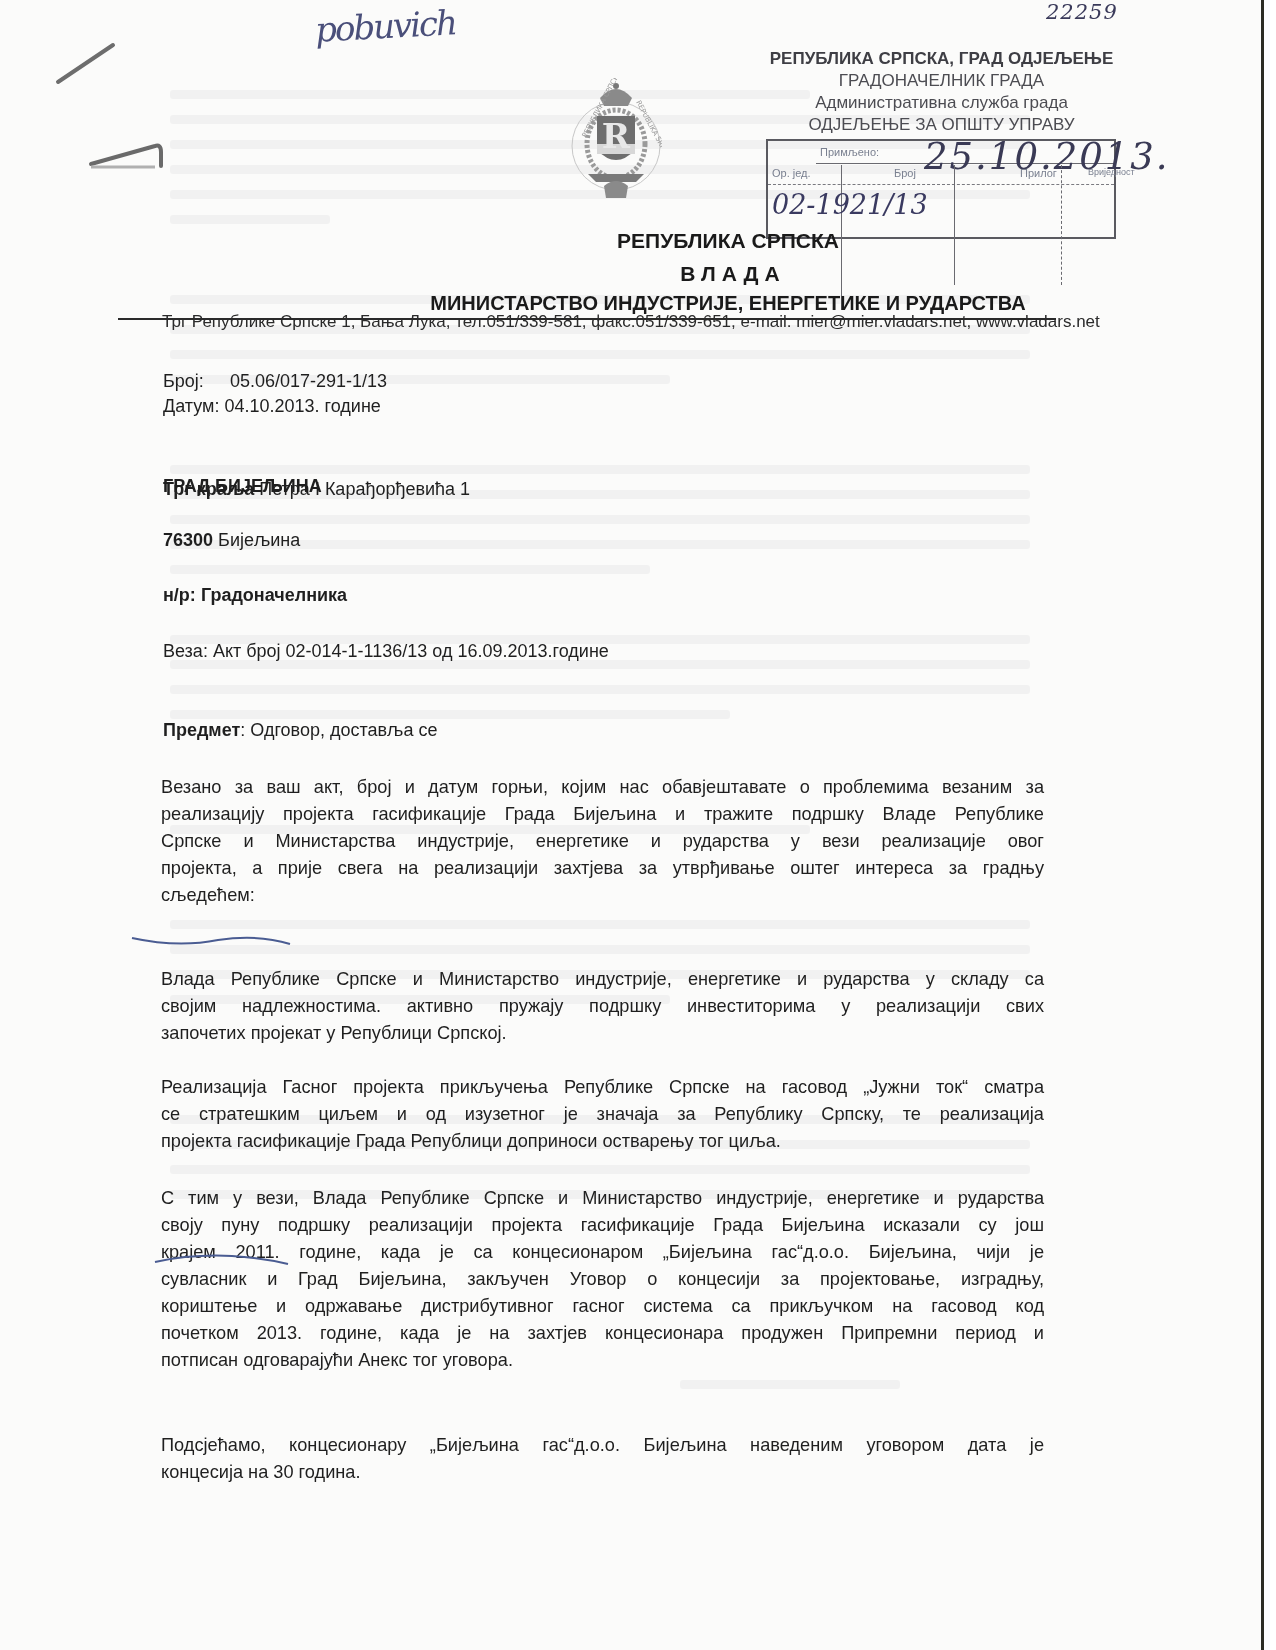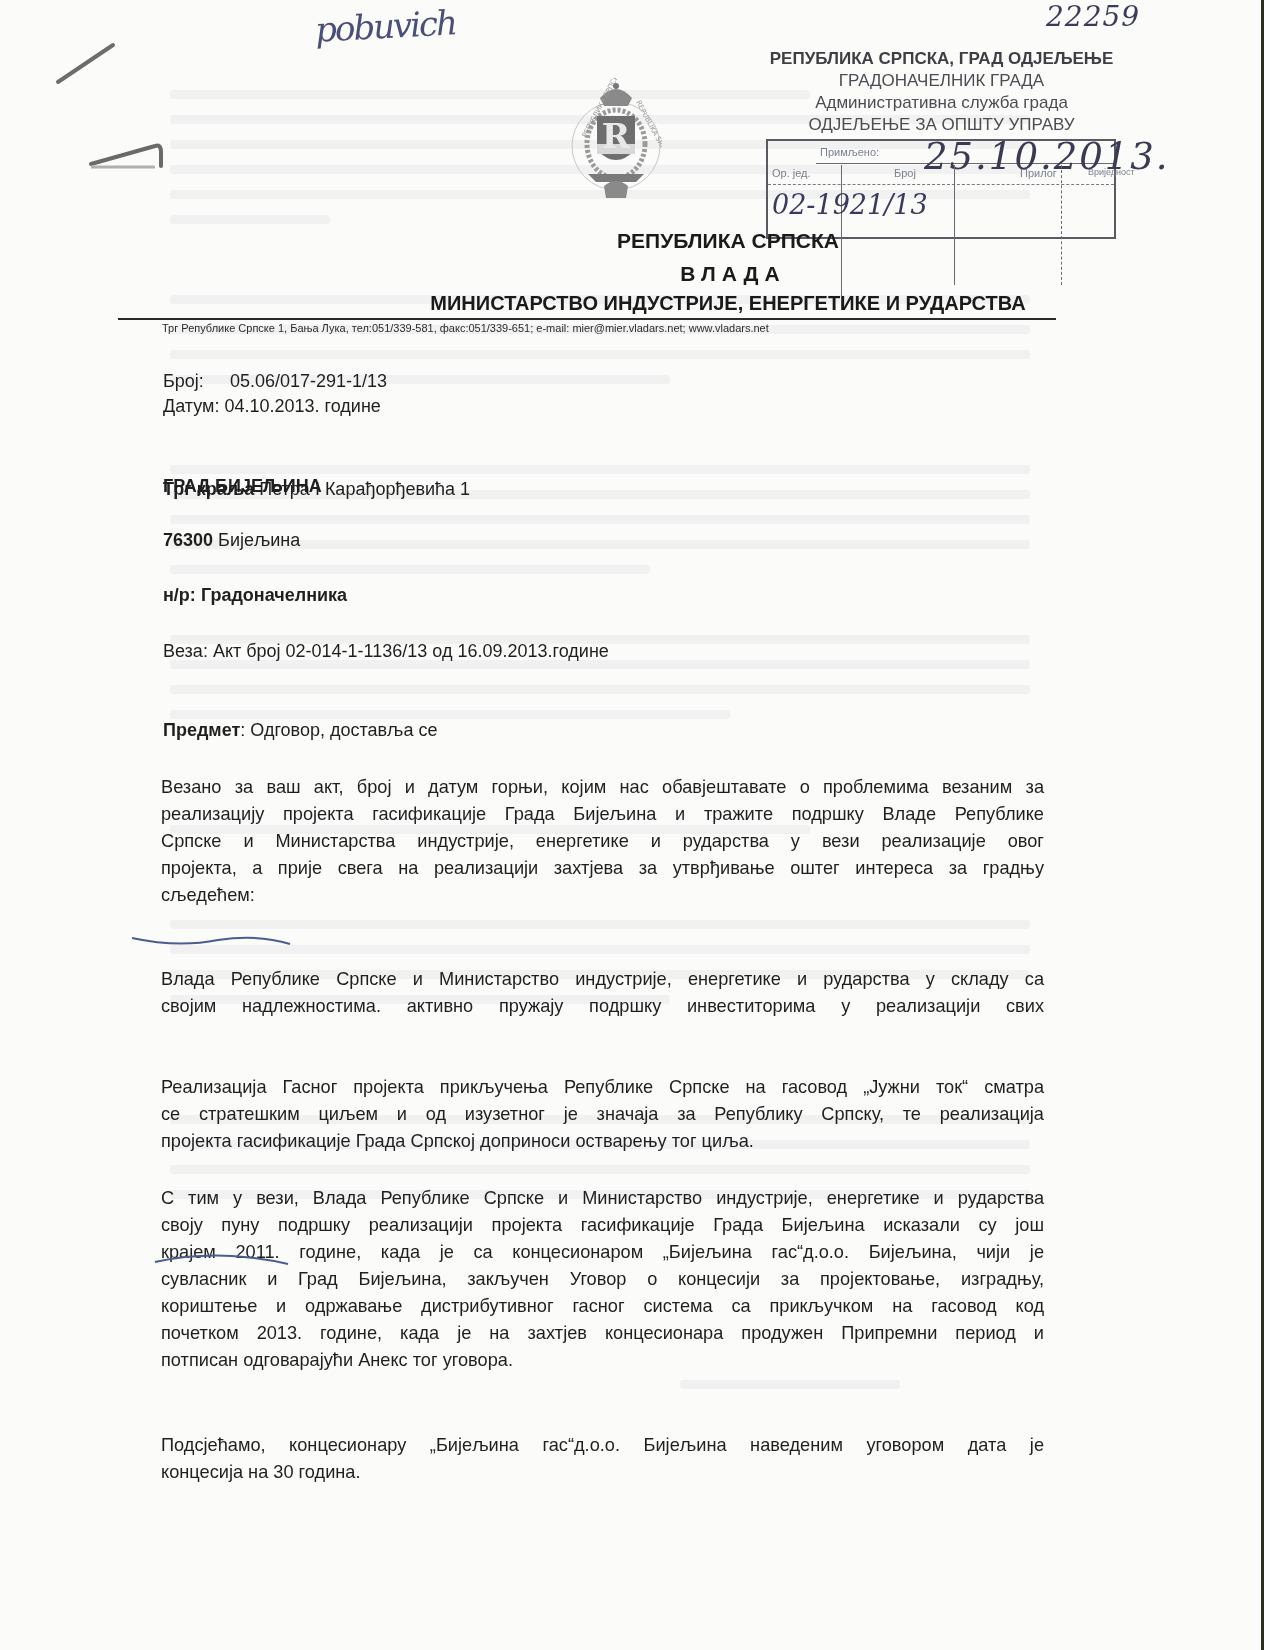--- a/index.html
+++ b/index.html
@@ -16,21 +16,21 @@
   .page-strip {
     position: absolute; left: 1264px; top: 0; width: 12px; height: 1650px;
     background: #ffffff;
   }
   .ghost-lines { position: absolute; left: 160px; top: 70px; width: 900px; height: 1400px; pointer-events: none; }
   .ghost-line { position: absolute; height: 9px; background: rgba(120,120,130,0.07); border-radius: 3px; }
 
   
   .hand-number {
     position: absolute; left: 1046px; top: 0px;
-    font-family: "DejaVu Serif", serif; font-style: italic; font-size: 28px;
+    font-family: "DejaVu Serif", serif; font-style: italic; font-size: 21px;
     color: #3a3a5a; letter-spacing: 1px;
   }
   .hand-note {
     position: absolute; left: 315px; top: 6px;
     font-family: "DejaVu Serif", serif; font-style: italic; font-size: 34px;
     color: #4a4f7a; letter-spacing: -2px; transform: rotate(-3deg);
   }
   .staple { position: absolute; }
 
   
@@ -61,21 +61,21 @@
 
   
   .emblem { position: absolute; left: 570px; top: 78px; width: 92px; height: 132px; }
 
   
   .lh { position: absolute; left: 0; width: 1276px; text-align: center; font-weight: bold; color: #1a1a1a; }
   .lh-1 { top: 229px; font-size: 21px; left: 90px; }
   .lh-2 { top: 262px; font-size: 21px; letter-spacing: 6px; left: 95px; }
   .lh-3 { top: 292px; font-size: 20px; left: 90px; }
   .lh-rule { position: absolute; left: 118px; top: 318px; width: 938px; height: 1.5px; background: #2a2a2a; }
-  .lh-contact { position: absolute; left: 162px; top: 322px; font-size: 11px; white-space: nowrap; color: #2b2b2b; }
+  .lh-contact { position: absolute; left: 162px; top: 312px; font-size: 17px; white-space: nowrap; color: #2b2b2b; }
 
   
   .txt { position: absolute; left: 163px; font-size: 18px; white-space: nowrap; color: #1f1f1f; }
   .lbl-b { font-weight: bold; }
   .para {
     position: absolute; left: 161px; width: 883px;
     font-size: 18.2px; line-height: 27px; text-align: justify; color: #1f1f1f;
   }
   .para-line { display: block; text-align: justify; text-align-last: justify; height: 27px; white-space: nowrap; }
   .para-line.last { text-align-last: left; }
@@ -211,26 +211,27 @@
   <span class="para-line last">сљедећем:</span>
 </div>
 
 <svg class="pen-underline" style="left:128px;top:932px" width="170" height="20">
   <path d="M4 6 Q50 16 90 8 Q130 2 162 12" fill="none" stroke="#4a5c92" stroke-width="2"></path>
 </svg>
 
 <div class="para" style="top:966px">
   <span class="para-line">Влада Републике Српске и Министарство индустрије, енергетике и рударства у складу са</span>
   <span class="para-line">својим надлежностима. активно пружају подршку инвеститорима у реализацији свих</span>
+  <span class="para-line last">започетих пројекат у Републици Српској.</span>
 </div>
 
 <div class="para" style="top:1074px">
   <span class="para-line">Реализација Гасног пројекта прикључења Републике Српске на гасовод „Јужни ток“ сматра</span>
   <span class="para-line">се стратешким циљем и од изузетног је значаја за Републику Српску, те реализација</span>
-  <span class="para-line last">пројекта гасификације Града Српској доприноси остварењу тог циља.</span>
+  <span class="para-line last">пројекта гасификације Града Републици доприноси остварењу тог циља.</span>
 </div>
 
 <div class="para" style="top:1185px">
   <span class="para-line">С тим у вези, Влада Републике Српске и Министарство индустрије, енергетике и рударства</span>
   <span class="para-line">своју пуну подршку реализацији пројекта гасификације Града Бијељина исказали су још</span>
   <span class="para-line">крајем 2011. године, када је са концесионаром „Бијељина гас“д.о.о. Бијељина, чији је</span>
   <span class="para-line">сувласник и Град Бијељина, закључен Уговор о концесији за пројектовање, изградњу,</span>
   <span class="para-line">кориштење и одржавање дистрибутивног гасног система са прикључком на гасовод код</span>
   <span class="para-line">почетком 2013. године, када је на захтјев концесионара  продужен Припремни период и</span>
   <span class="para-line last">потписан одговарајући  Анекс тог уговора.</span>

